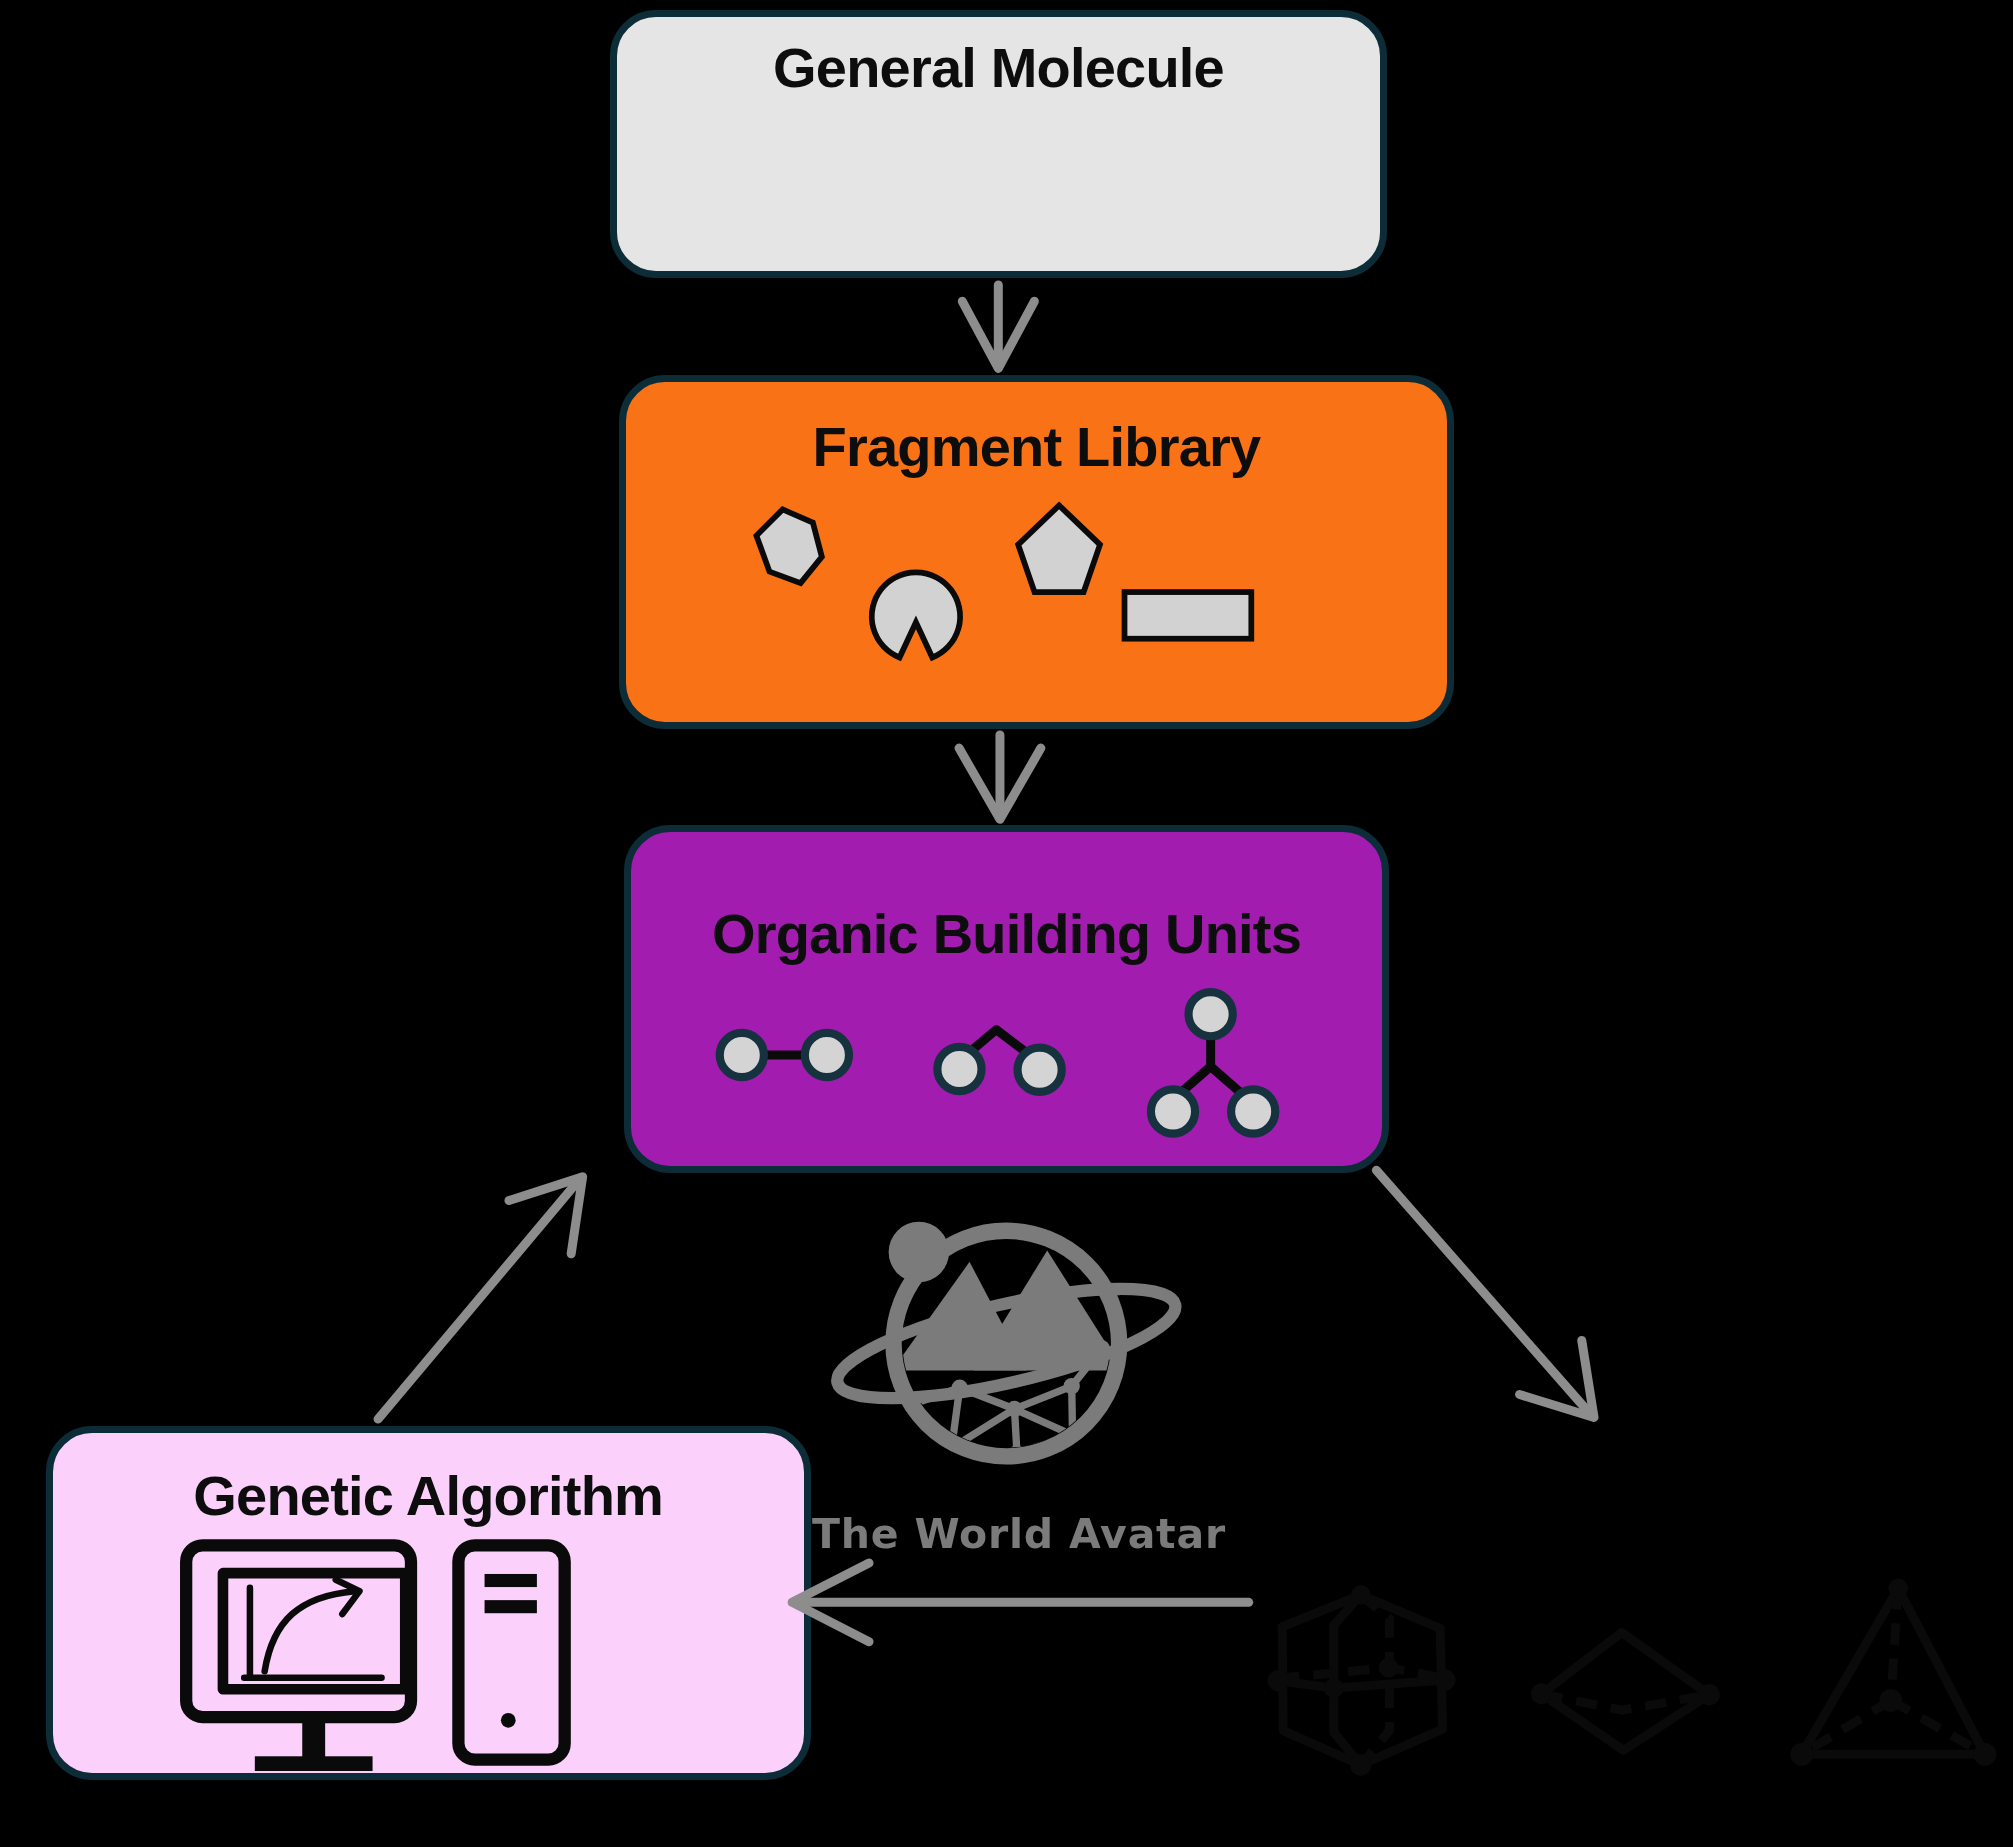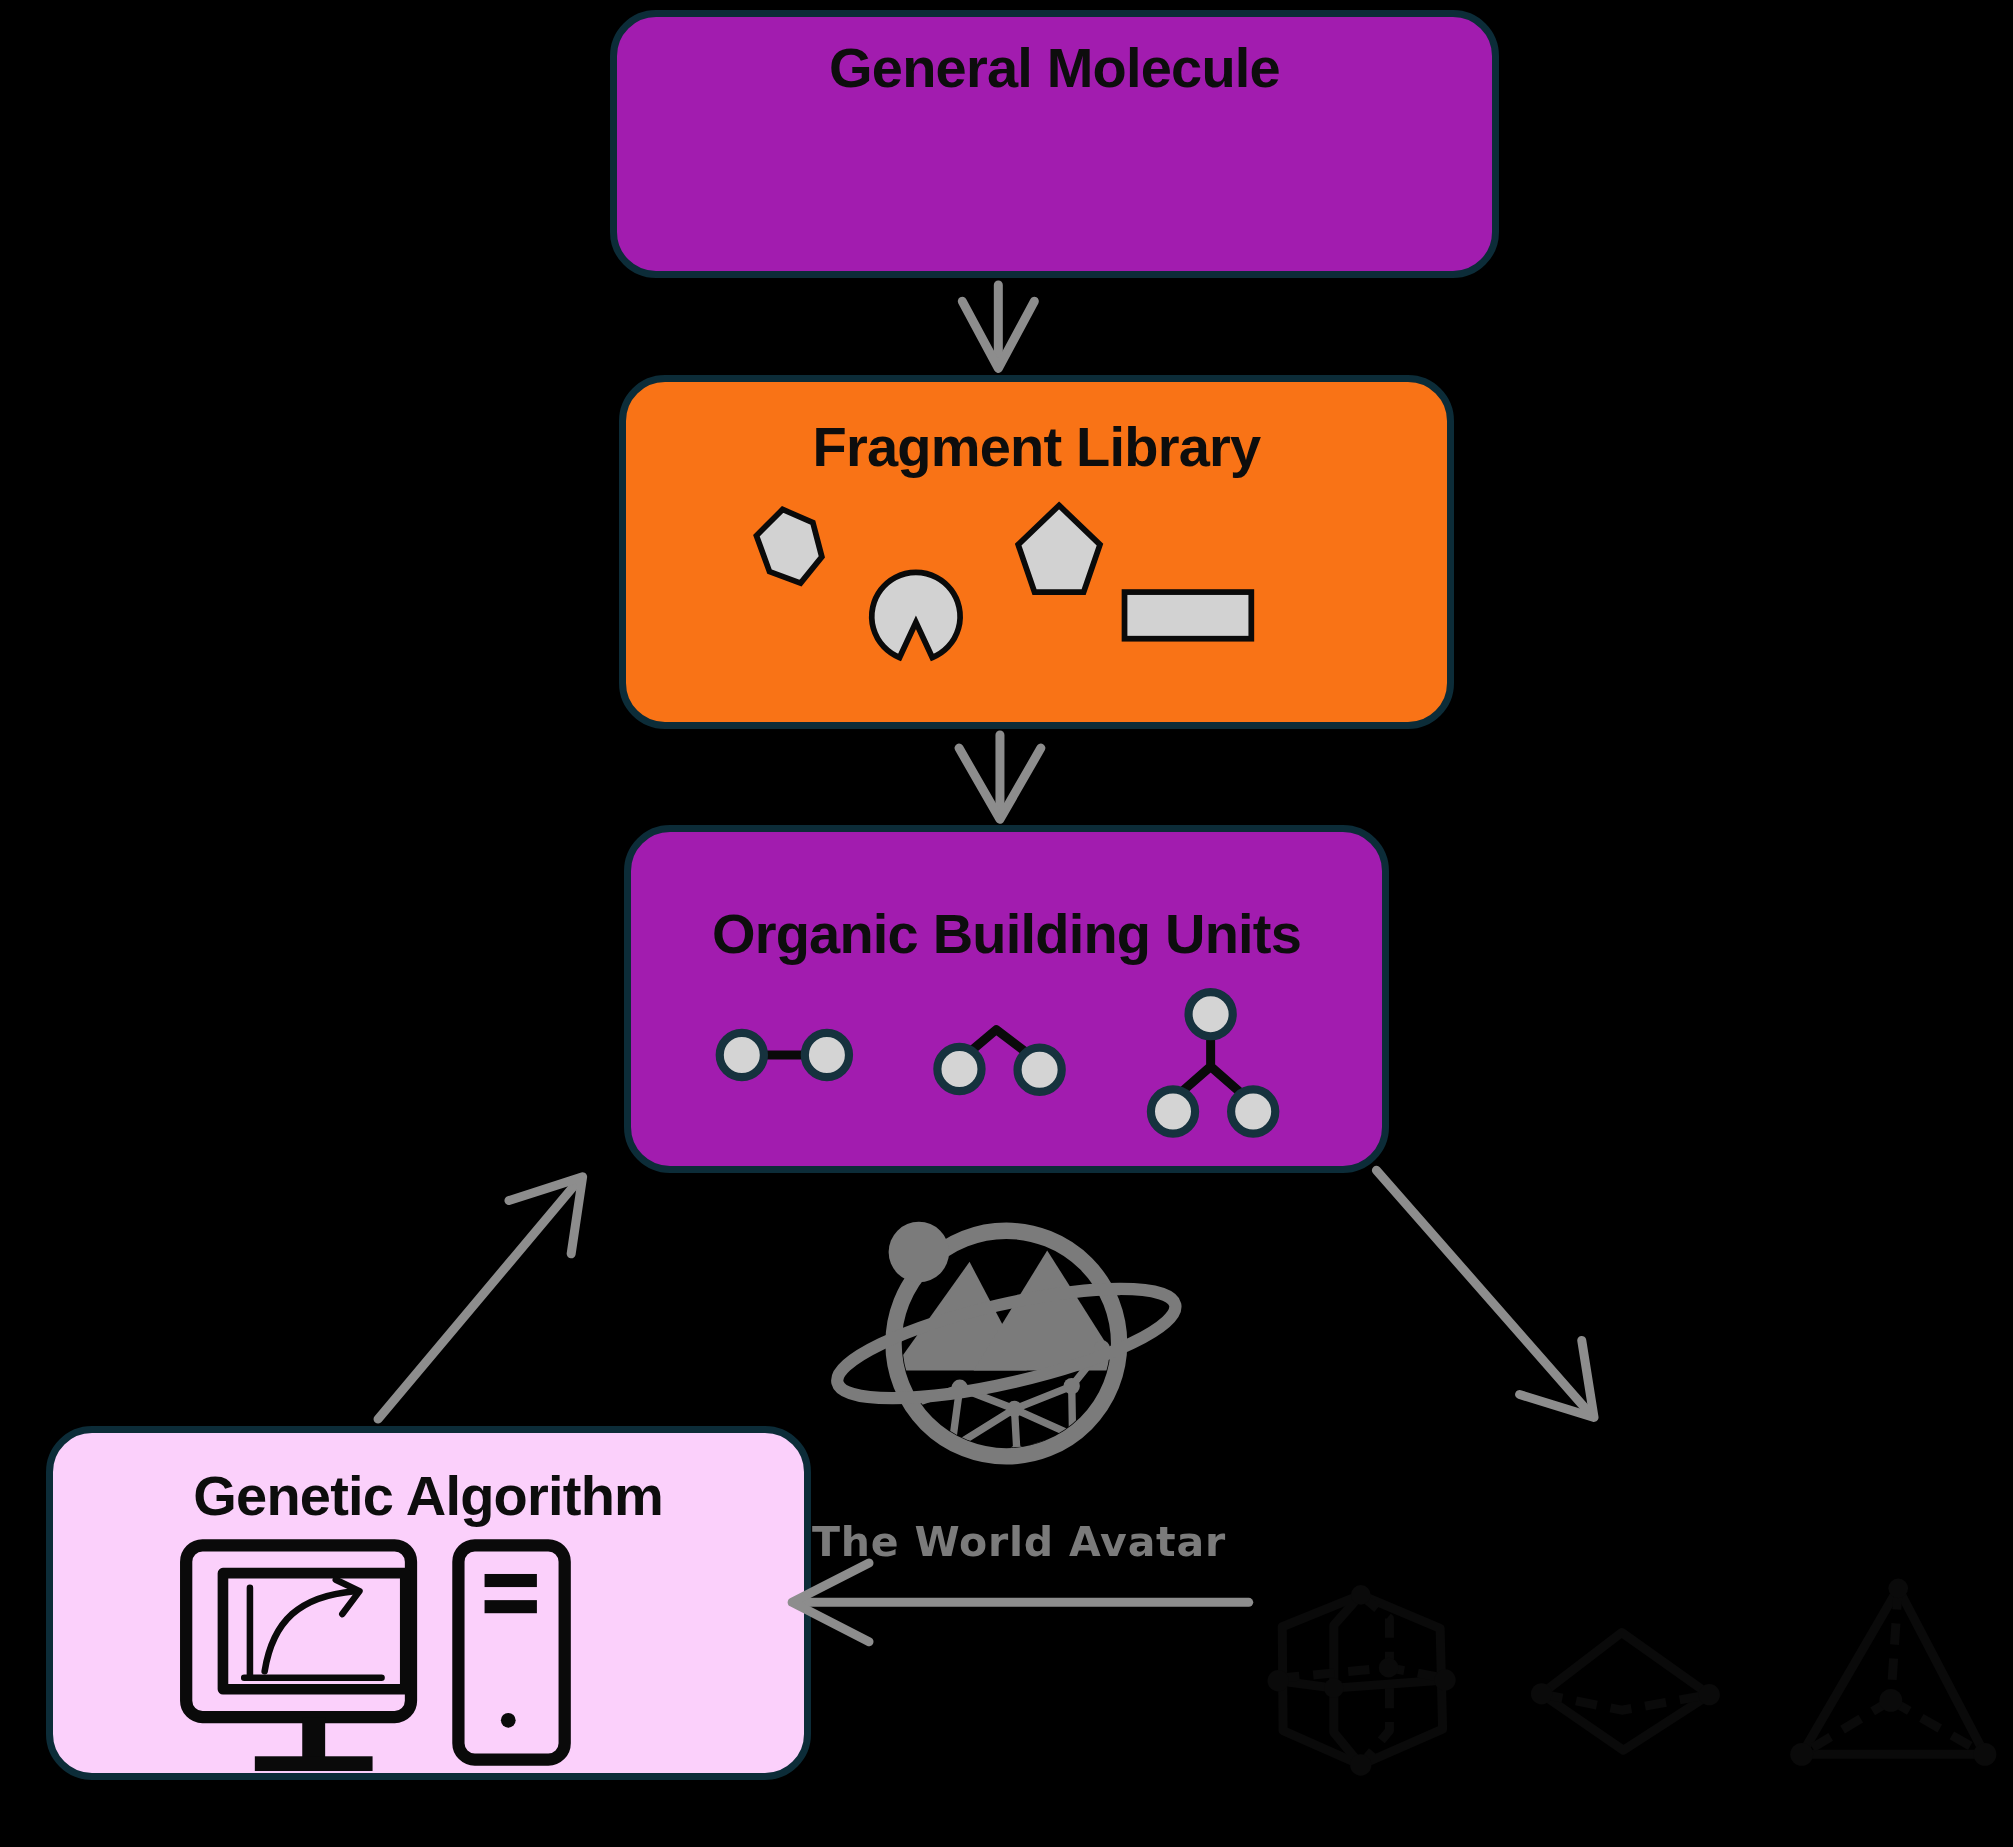--- a/index.html
+++ b/index.html
@@ -32,21 +32,21 @@
   .obu-node{fill:var(--unit-fill,#d4d4d4);stroke:var(--unit-stroke,#16323e);stroke-width:10;}
   .obu-link{stroke:var(--icon-black,#0a0a0a);stroke-width:11;fill:none;stroke-linecap:round;stroke-linejoin:round;}
   .ga-line{stroke:var(--icon-black,#0a0a0a);fill:none;stroke-linejoin:round;stroke-linecap:round;}
   .ga-fill{fill:var(--icon-black,#0a0a0a);stroke:none;}
   .logo-stroke{stroke:var(--logo-gray,#7b7b7b);fill:none;}
   .logo-fill{fill:var(--logo-gray,#7b7b7b);stroke:none;}
   .logo-label{
     position:absolute;left:806px;top:1510px;width:426px;z-index:2;
     text-align:center;font-weight:bold;font-size:41px;
     font-family:"DejaVu Sans", sans-serif;
-    color:var(--logo-gray,#7b7b7b);letter-spacing:0.8px;margin-top:8px;
+    color:var(--logo-gray,#7b7b7b);letter-spacing:0.8px;
   }
 </style>
 </head>
 <body>
 
 <div class="canvas">
 
   <svg class="arrows-layer" width="2013" height="1848" viewBox="0 0 2460 2258">
     <g>
       <path class="arrow" d="M1220,348 L1220,444"></path>
@@ -63,21 +63,21 @@
     <g>
       <path class="arrow" d="M1682,1430 L1941,1725"></path>
       <path class="arrow" d="M1933,1638 L1948,1732 L1857,1704"></path>
     </g>
     <g>
       <path class="arrow" d="M1526,1958 L978,1958"></path>
       <path class="arrow" d="M1062,1910 L968,1958 L1062,2006"></path>
     </g>
   </svg>
 
-  <div class="node" style="left: 610px; top: 9.8px; width: 889px; height: 268px; background-color: #a21caf;">
+  <div class="node" style="left: 610px; top: 9.8px; width: 777px; height: 268px; background-color: #e5e5e5;">
     <div class="node-title" style="top:11.5px;">
       <div>General Molecule</div>
     </div>
   </div>
 
   <div class="node" style="left: 619px; top: 375px; width: 835px; height: 354px; background-color: #f97316;">
     <div class="node-title" style="top:24.5px;">Fragment Library</div>
   </div>
   <svg class="art" style="left:619px;top:375px;" width="773" height="354" viewBox="0 0 945 432">
     <g>

